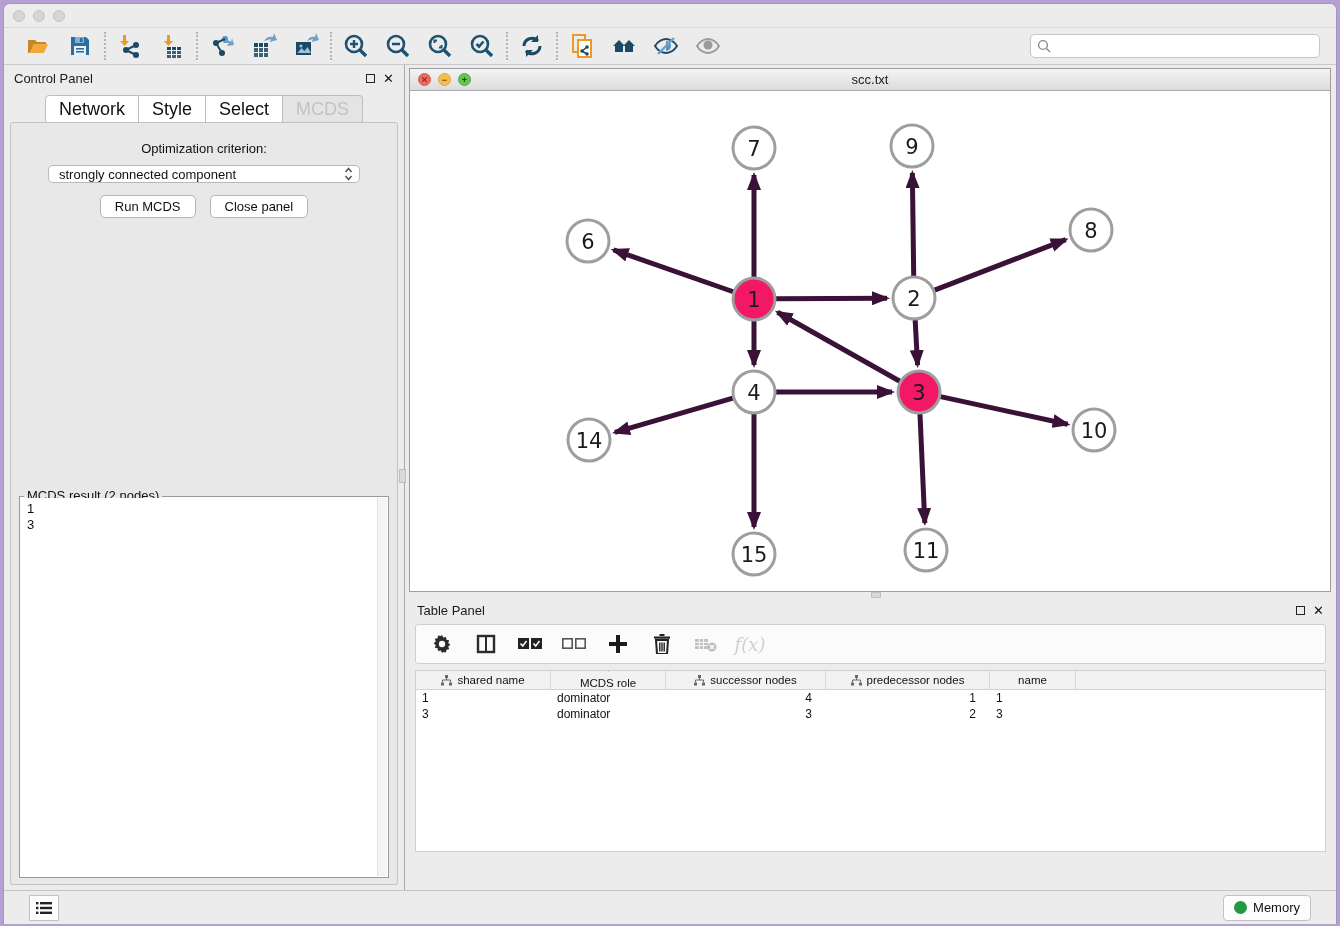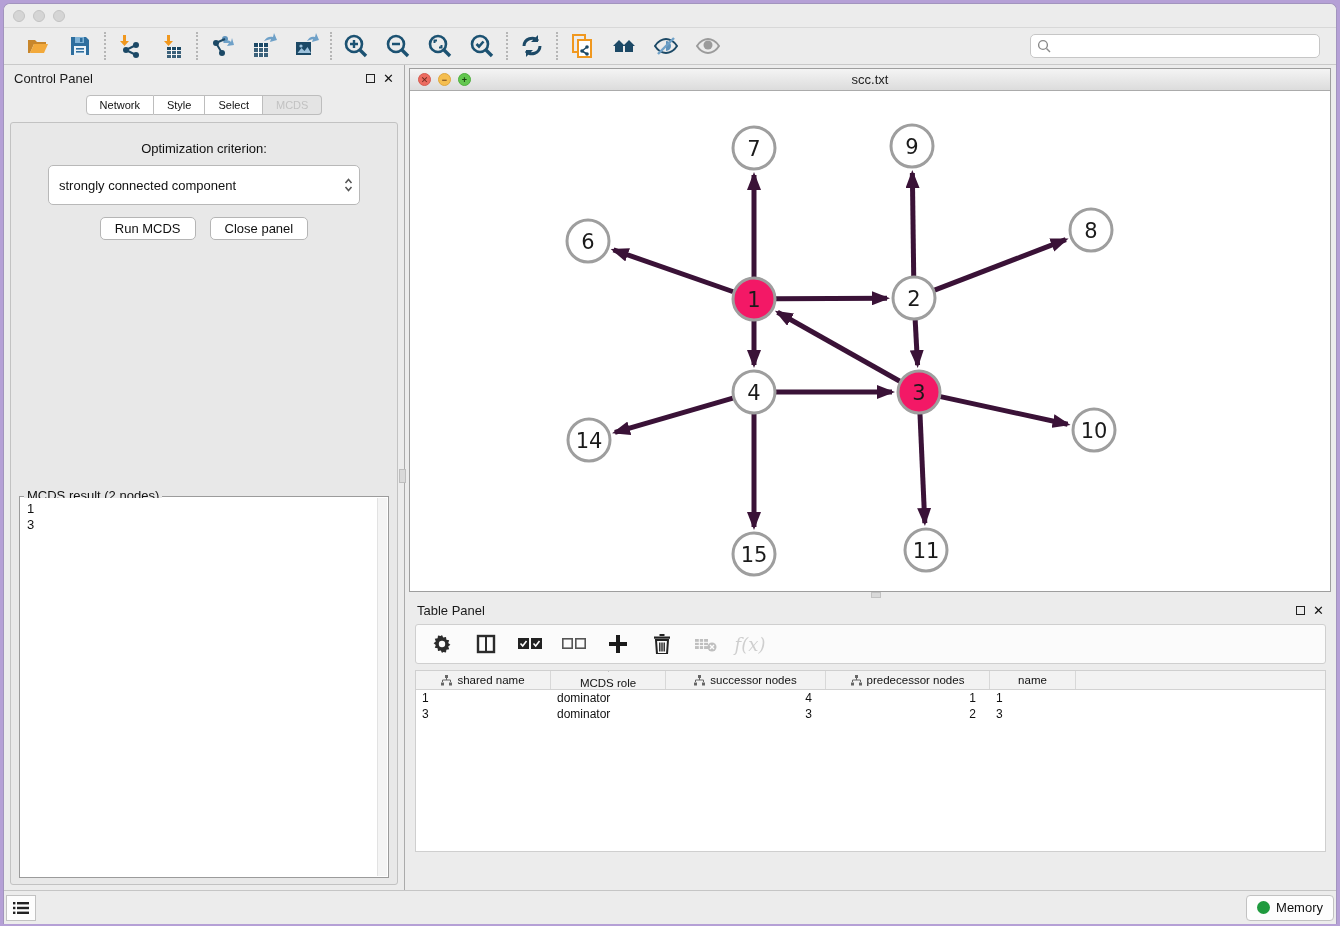--- a/index.html
+++ b/index.html
@@ -31,28 +31,28 @@
   .main { position:absolute; left:0; top:61px; right:0; bottom:34px; display:flex; }
 
   
   .control-panel { width:401px; position:relative; background:#ECECEC; border-right:1px solid #ABABAB; }
   .cp-header { position:absolute; left:0; top:0; right:0; height:26px; display:flex; align-items:center; padding:0 10px; }
   .panel-title { font-size:13px; color:#1a1a1a;text-align:right; }
   .panel-btns { margin-left:auto; display:flex; gap:8px; align-items:center; }
   .float-box { width:9px; height:9px; border:1.5px solid #222; display:inline-block; }
   .close-x { font-size:13px; font-weight:bold; color:#111; line-height:1; }
   .cp-tabs { position:absolute; top:30px; left:0; right:0; display:flex; justify-content:center; }
-  .tab { font-size:11px; padding:3px 13px; background:#FFF; border:1px solid #BDBDBD; border-left:none; color:#111; cursor:pointer; }
+  .tab { font-size:18px; padding:3px 13px; background:#FFF; border:1px solid #BDBDBD; border-left:none; color:#111; cursor:pointer; }
   .tab:first-child { border-left:1px solid #BDBDBD; border-radius:4px 0 0 4px; }
   .tab.last { border-radius:0 4px 4px 0; }
   .tab.active { background:#E4E4E4; color:#C2C2C2; }
   .cp-body { position:absolute; top:57px; left:6px; right:6px; bottom:5px; background:#E8E8E8;
              border:1px solid #C2C2C2; border-radius:3px; }
   .opt-label { text-align:center; font-size:13px; color:#111; margin-top:18px; }
-  .dropdown { margin:9px auto 0; width:312px; height:40px; background:#FFF; border:1px solid #B8B8B8;
+  .dropdown { margin:9px auto 0; width:312px; height:18px; background:#FFF; border:1px solid #B8B8B8;
               border-radius:5px; display:flex; align-items:center; padding:0 6px 0 10px; font-size:13px; color:#111; cursor:pointer; }
   .dd-stepper { margin-left:auto; display:flex; flex-direction:column; line-height:5px; color:#555; }
   .btn-row { display:flex; justify-content:center; gap:14px; margin-top:12px; }
   .push-btn { background:#FFF; border:1px solid #B5B5B5; border-radius:5px; font-size:13px; color:#111;
               padding:3px 14px; cursor:pointer; font-family:inherit; }
   .result-group { position:absolute; left:8px; right:8px; top:373px; bottom:6px; border:1px solid #9B9B9B; background:#FFF; }
   .result-legend { position:absolute; top:-9px; left:4px; background:#E8E8E8; padding:0 3px; font-size:13px; color:#111; }
   .result-body { position:absolute; inset:1px 11px 1px 1px; background:#FFF; padding:3px 2px 0 6px;
                  font-size:13px; color:#111; line-height:16px; white-space:pre; }
   .result-scroll { position:absolute; top:1px; bottom:1px; right:1px; width:10px; background:#F4F4F4; border-left:1px solid #E2E2E2; }
@@ -88,21 +88,21 @@
         border-right:1px solid #D8D8D8; position:relative; }
   .tbl-row { display:flex; height:16px; font-size:12px; color:#111; }
   .td { padding:1px 6px 0 6px; overflow:hidden; white-space:nowrap; }
   .td.r { text-align:right; padding-right:14px; }
   .c0 { width:135px; } .c1 { width:115px;flex-direction:column; } .c2 { width:160px;text-align:right; } .c3 { width:164px; } .c4 { width:86px; }
   .tp-tabs { position:absolute; left:0; right:0; bottom:8px; display:flex; justify-content:center; }
   .tp-tabs .tab { padding:3px 15px; }
 
   
   .status-bar { position:absolute; left:0; bottom:0; right:0; height:34px; background:#ECECEC; border-top:1px solid #C5C5C5;
-                display:flex; align-items:center; padding:0 2px; }
+                display:flex; align-items:center; padding:0 25px; }
   .list-btn { width:30px; height:26px; background:#FDFDFD; border:1px solid #C2C2C2; display:flex; align-items:center; justify-content:center; cursor:pointer; }
   .memory-btn { margin-left:auto; height:26px; background:#FDFDFD; border:1px solid #C2C2C2; border-radius:4px;
                 display:flex; align-items:center; gap:6px; padding:0 10px; font-size:13px; color:#111; cursor:pointer; }
   .mem-dot { width:13px; height:13px; border-radius:50%; background:#1F9A3E; }
 
   svg { display:block; }
 </style>
 </head>
 <body>
 

